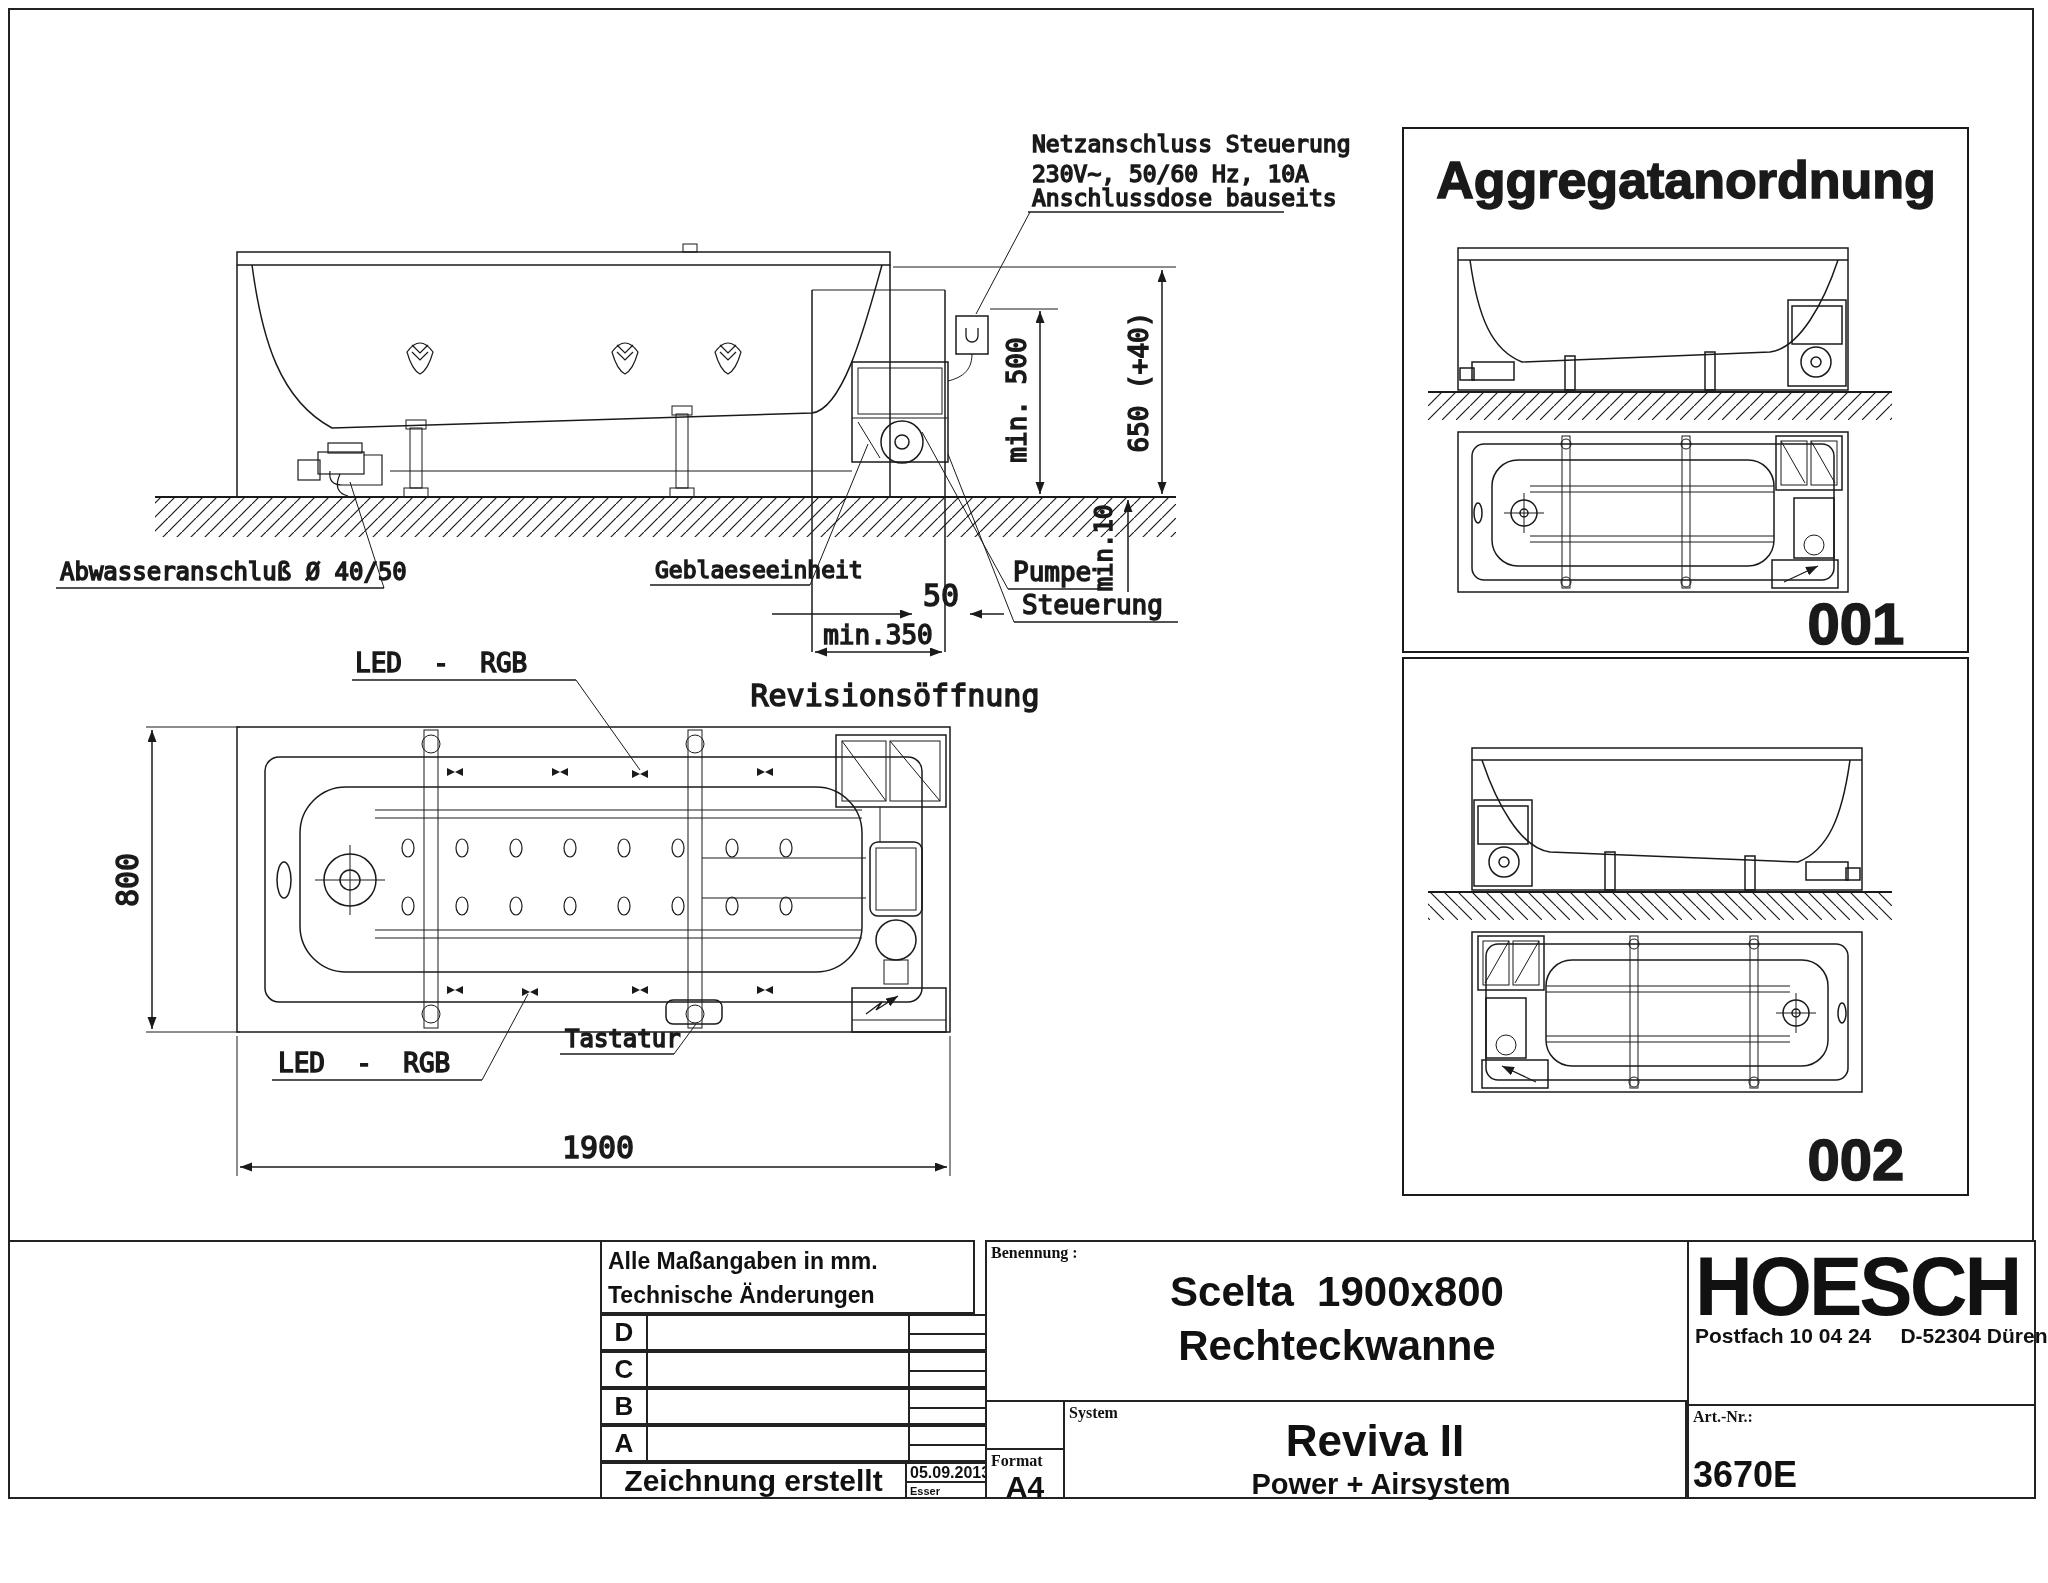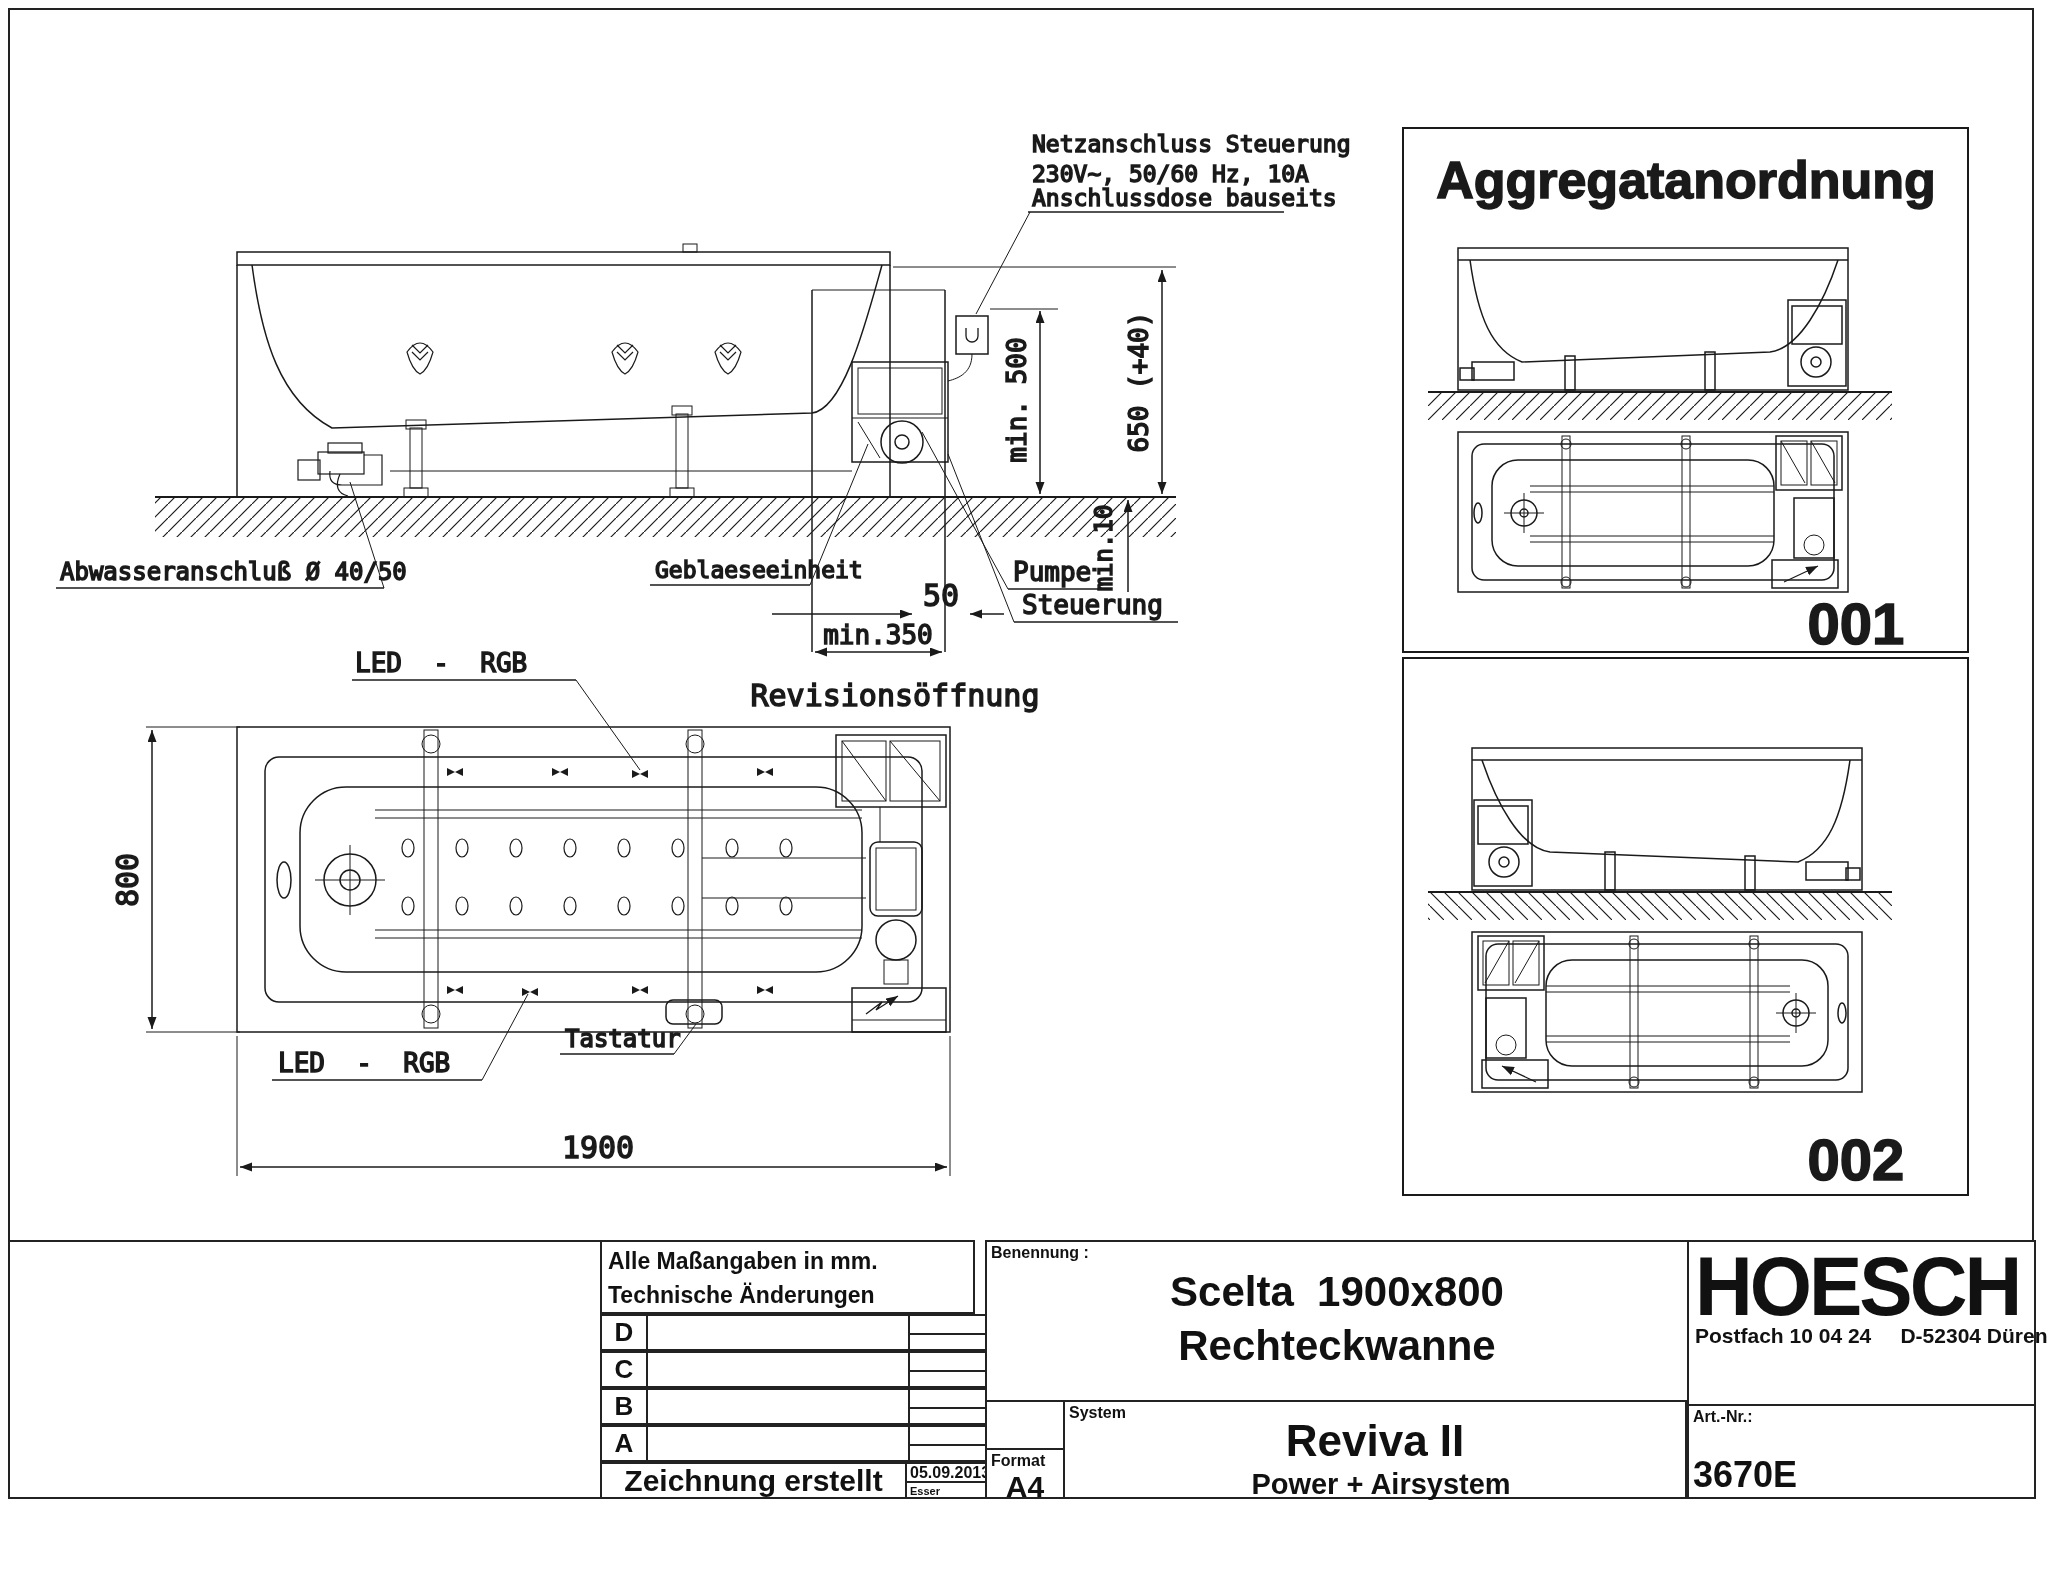--- a/index.html
+++ b/index.html
@@ -4,21 +4,21 @@
 <style>
   html,body{margin:0;padding:0;background:#fff;}
   .page{position:relative;width:2048px;height:1583px;background:#fff;overflow:hidden;
         font-family:"Liberation Sans",sans-serif;color:#111;}
   .frame{position:absolute;left:8px;top:8px;width:2026px;height:1489px;border:2px solid #222;box-sizing:border-box;}
   svg text{fill:#1a1a1a;}
   .ann{font-family:"DejaVu Sans Mono",monospace;white-space:pre;}
   .big{font-family:"Liberation Sans",sans-serif;font-weight:bold;}
   
   .tb{position:absolute;box-sizing:border-box;border:2px solid #222;background:#fff;}
-  .tb .lbl{font-size:16px;font-weight:bold;padding:2px 4px;}
+  .tb .lbl{font-size:16px;font-weight:bold;padding:2px 4px;font-family:Liberation Serif, serif;}
   .notes{font-size:23px;font-weight:bold;line-height:34px;padding:2px 6px;}
   .revletter{display:flex;align-items:center;justify-content:center;font-size:26px;font-weight:bold;}
   .halfsplit{position:absolute;left:0;right:0;top:50%;border-top:2px solid #222;}
   .created{display:flex;align-items:center;justify-content:center;font-size:30px;font-weight:bold;}
   .datecell .t{font-size:16px;font-weight:bold;text-align:left;padding:0 3px;border-bottom:2px solid #222;height:17px;line-height:17px;}
   .datecell .b{font-size:11px;font-weight:bold;text-align:left;padding:0 3px;height:16px;line-height:16px;}
   .fmt .v{font-size:30px;font-weight:bold;text-align:center;margin-top:-2px;}
   .benn .product{text-align:center;font-size:42px;font-weight:bold;line-height:52px;margin-top:2px;white-space:pre;}
   .sys .name{text-align:center;font-size:44px;font-weight:bold;line-height:46px;margin-top:-6px;}
   .sys .sub{text-align:center;font-size:29px;font-weight:bold;margin-top:4px;padding-left:12px;}

